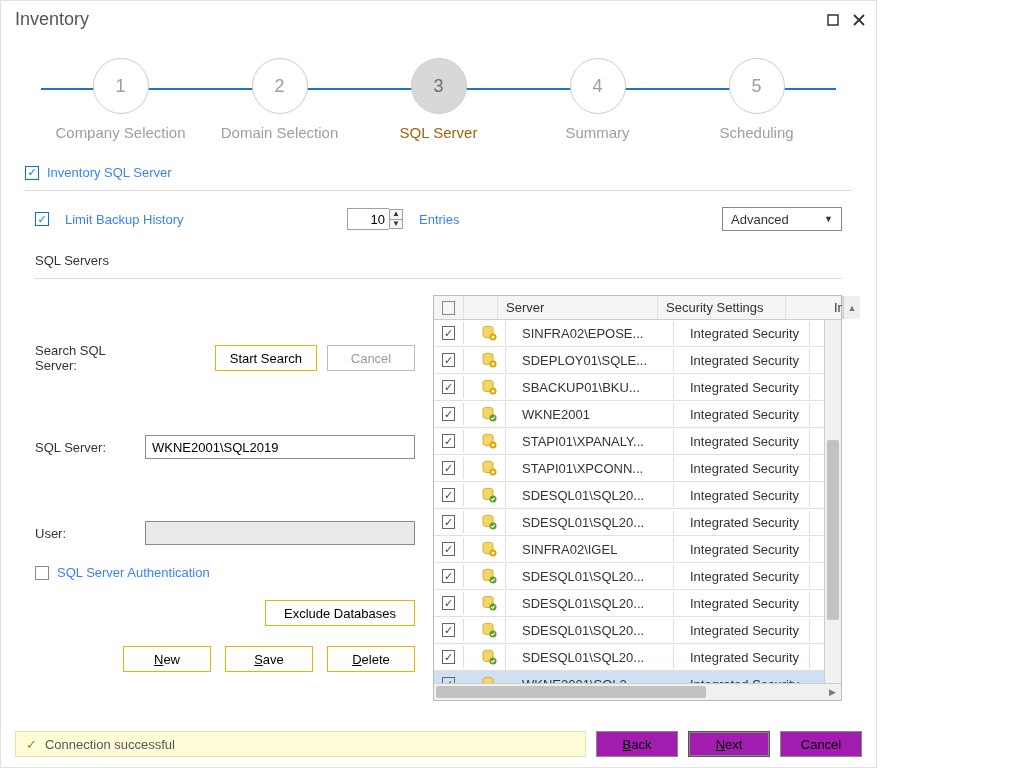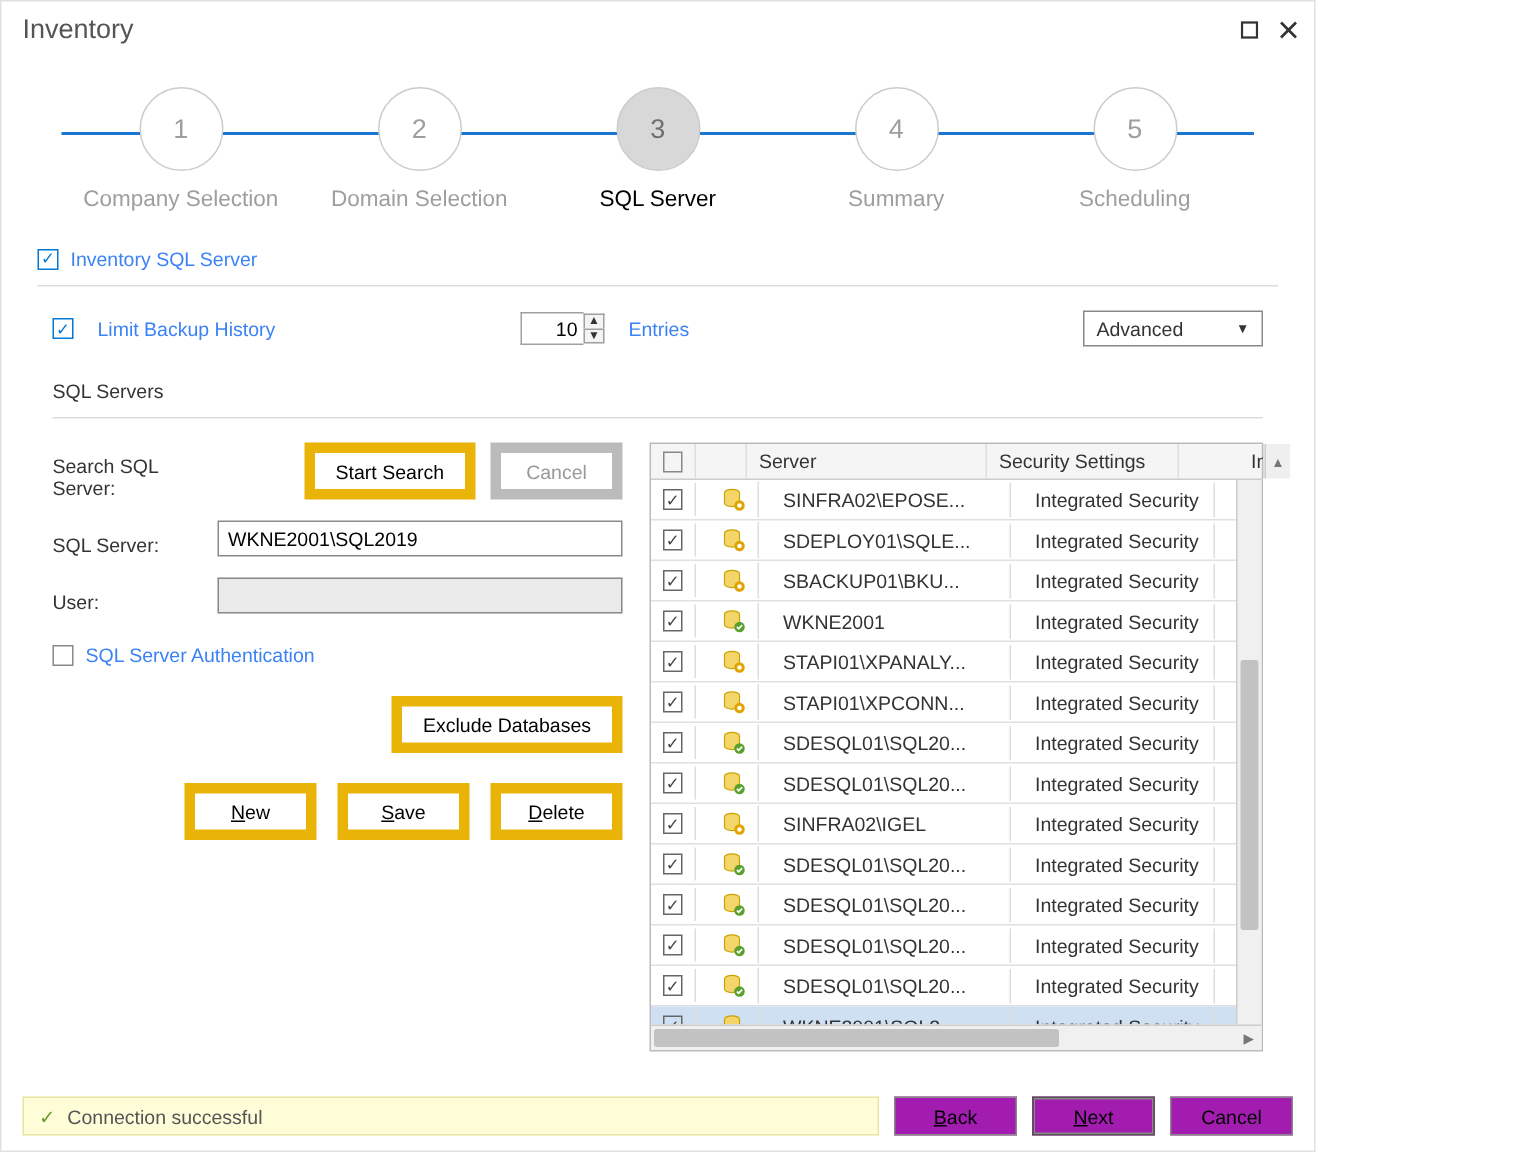--- a/index.html
+++ b/index.html
@@ -8,40 +8,40 @@
   .titlebar { display: flex; align-items: center; justify-content: space-between; padding: 8px 10px 4px 14px; }
   .titlebar .title { font-size: 18px; color: #555; }
   .titlebar .controls { display: flex; gap: 12px; }
   .icon-btn { cursor: pointer; width: 14px; height: 14px; display:flex; align-items:center; justify-content:center; }
   .wizard { display: flex; align-items: center; padding: 24px 40px 10px 40px; position: relative; }
   .wiz-line { position:absolute; top: 54px; left: 40px; right: 40px; height: 2px; background: #1976d2; z-index:0;}
   .step { flex:1; display:flex; flex-direction:column; align-items:center; gap:10px; position:relative; z-index:1; }
   .step-circle { width: 56px; height:56px; border-radius:50%; border:1px solid #ccc; background:#fff; display:flex; align-items:center; justify-content:center; font-size:18px; color:#9e9e9e; }
   .step.active .step-circle { background:#d8d8d8; color:#6e6e6e; }
   .step-label { color:#9e9e9e; font-size:15px; }
-  .step.active .step-label { color:#000000; }
+  .step.active .step-label { color:#a16207; }
   .content { flex:1; padding: 10px 24px; display:flex; flex-direction:column; gap:4px; overflow:hidden; }
   .row { display:flex; align-items:center; gap:8px; }
   .checkbox { width:14px; height:14px; border:1px solid #0078d4; display:inline-flex; align-items:center; justify-content:center; font-size:11px; color:#0078d4; }
   .checkbox.unchecked { color:transparent; border-color:#888; }
   .checkbox.neutral { border-color:#666; color:#444; }
   label { color:#3b82f6; }
   .section-divider { height:1px; background:#dcdcdc; margin: 6px 0 2px 0; }
   .num-input { display:flex; align-items:center; }
   .num-input input { width:42px; height:22px; text-align:right; padding:0 4px; border:1px solid #a0a0a0; border-right:none; }
   .spin { display:flex; flex-direction:column; }
   .spin div { width:14px; height:10px; border:1px solid #a0a0a0; font-size:8px; line-height:8px; text-align:center; background:#f4f4f4; cursor:pointer;}
   .spin div:first-child { border-bottom:none; }
-  .btn { height:24px; padding:12px 14px; border:7px solid #eab308; background:#fff; cursor:pointer; display:inline-flex; align-items:center; justify-content:center; }
+  .btn { height:24px; padding:12px 14px; border:1px solid #eab308; background:#fff; cursor:pointer; display:inline-flex; align-items:center; justify-content:center; }
   .btn.disabled { color:#999; border-color:#bbb; cursor:default; }
   .btn.wide { min-width: 88px; }
   .ddl { height:24px; padding:0 8px; border:1px solid #888; background:#fff; min-width:120px; display:flex; align-items:center; justify-content:space-between; gap:10px; cursor:pointer;}
   .two-col { display:flex; gap: 18px; flex:1; min-height:0;}
   .left { width: 380px; display:flex; flex-direction:column; gap:14px; }
-  .formrow { display:flex; align-items:flex-end; gap:10px; }
+  .formrow { display:flex; align-items:center; gap:10px;margin-top:48px; }
   .formrow .lab { width:100px; }
   .formrow input[type=text], .formrow input[type=password] { flex:1; height:24px; border:1px solid #8a8a8a; padding:0 6px; }
   .formrow input[disabled]{ background:#eaeaea; }
   .btnrow { display:flex; gap:14px; justify-content:flex-end; margin-top:6px;}
   .right { flex:1; display:flex; flex-direction:column; min-width:0;}
   .grid { flex:1; border:1px solid #bbb; display:flex; flex-direction:column; min-height:0; }
   .grid-head { display:flex; background:#f5f5f5; border-bottom:1px solid #ccc; }
   .grid-head .cell, .grid-body .cell { padding:4px 8px; border-right:1px solid #ddd; white-space:nowrap; overflow:hidden; text-overflow:ellipsis; }
   .col-chk { width:30px; flex:none; display:flex; align-items:center; justify-content:center;}
   .col-icon { width:34px; flex:none; display:flex; align-items:center; justify-content:center;}

